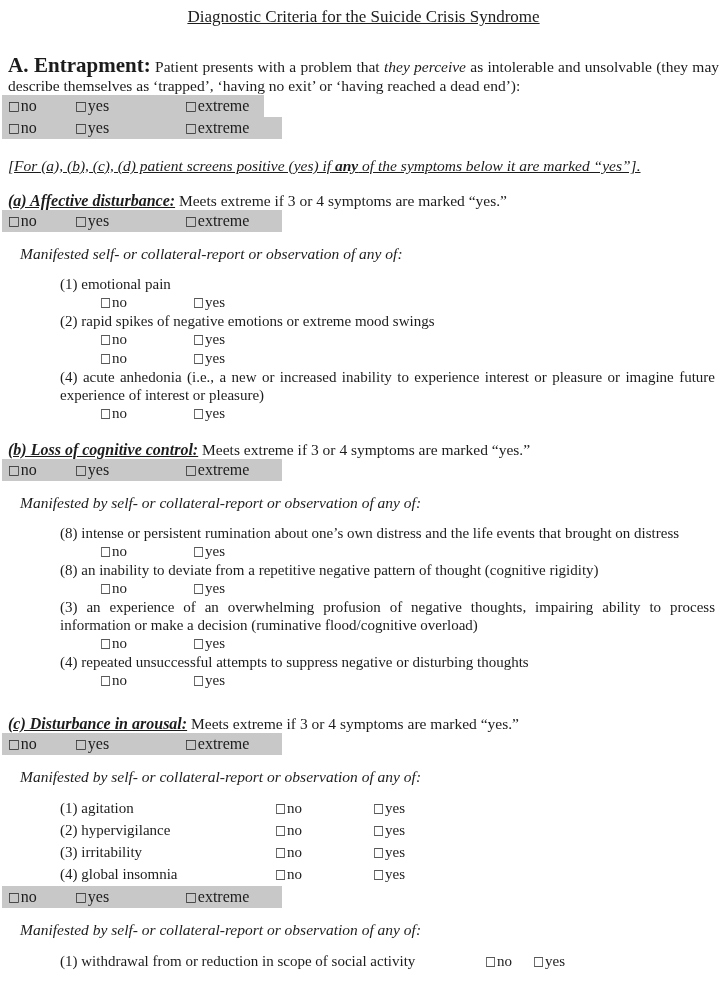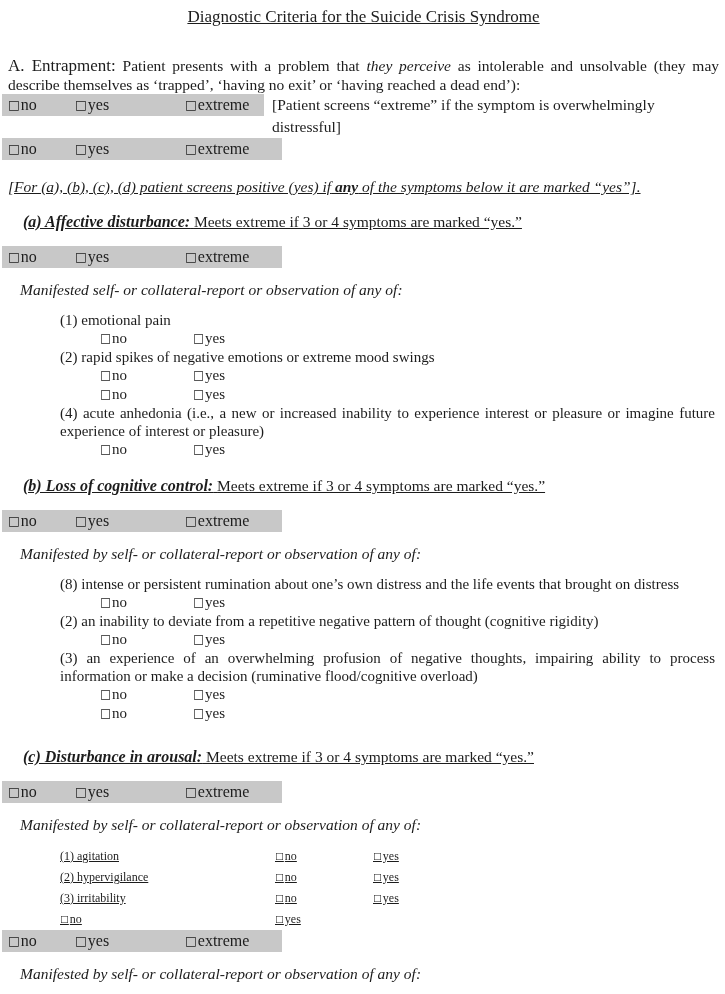--- a/index.html
+++ b/index.html
@@ -8,49 +8,49 @@
     font-family:"Liberation Serif","DejaVu Serif",serif;
     color:#1c1c1c;
   }
   .page { width:725px; height:994px; padding:6px 6px 0 8px; box-sizing:border-box; overflow:hidden; }
 
   .title { text-align:center; font-size:17px; line-height:22px; font-weight:normal; margin:0 0 28px 0; }
   .title span { text-decoration:underline; }
 
   .para { font-size:15.5px; line-height:19px; margin:0; }
   .justify { text-align:justify; }
-  .seclabel { font-weight:normal; font-size:17px; }
+  .seclabel { font-weight:bold; font-size:21px; }
 
   .barrow { display:flex; align-items:flex-start; margin:0; }
   .graybar { background:#c8c8c8; height:22px; line-height:22px; font-size:16px;
              display:flex; margin-left:-6px; padding-left:6px; box-sizing:border-box; flex:none; }
   .graybar.w-a { width:262px; }
   .graybar.w-std { width:280px; }
   .graybar .opt:nth-child(1) { width:67px; }
   .graybar .opt:nth-child(2) { width:110px; }
 
   .opt { white-space:nowrap; cursor:pointer; }
   .cb { font-size:0.78em; font-family:"DejaVu Sans",sans-serif; position:relative; top:-1px; margin-right:1px; }
 
   .note { font-size:15.5px; line-height:22px; margin-left:8px; }
 
   .bracket-note { font-style:italic; text-decoration:underline; font-size:15.5px; line-height:19px; margin:17px 0 4px 0; }
   .bracket-note b { font-weight:bold; }
 
-  .subhead { font-size:15.5px; line-height:19px; margin:15px;text-decoration:underline; }
+  .subhead { font-size:15.5px; line-height:19px; margin:0; }
   .sublabel { font-weight:bold; font-style:italic; text-decoration:underline; font-size:16px; }
   .mt16 { margin-top:16px; } .mt17 { margin-top:17px; } .mt18 { margin-top:18px; } .mt24 { margin-top:24px; }
 
   .manifested { font-style:italic; font-size:15.5px; line-height:19px; margin:12px; }
 
   .item { margin:0 4px 0 52px; font-size:15px; line-height:18px; }
   .cbrow { margin:0 0 0 92px; font-size:15px; line-height:18px; }
   .cbrow .opt:first-child { display:inline-block; width:93px; }
 
-  .cgrid { display:grid; grid-template-columns:215px 98px 1fr; margin:2px 0 0 52px; font-size:12px; line-height:21px;text-decoration:underline; }
+  .cgrid { display:grid; grid-template-columns:215px 98px 1fr; margin:2px 0 0 52px; font-size:15px; line-height:21px; }
   .dgrid { display:grid; grid-template-columns:425px 48px 1fr; margin:0 0 0 52px; font-size:15px; line-height:20px; }
 </style>
 </head>
 <body>
 
 <div class="page">
 
   <h1 class="title"><span>Diagnostic Criteria for the Suicide Crisis Syndrome</span></h1>
 
   <div>
@@ -59,21 +59,20 @@
       <span>Patient presents with a problem that</span>
       <i>they perceive</i>
       <span>as intolerable and unsolvable (they may describe themselves as ‘trapped’, ‘having no exit’ or ‘having reached a dead end’):</span>
     </p>
     <div class="barrow">
       <div class="graybar w-a">
         <span class="opt"><span class="cb">□</span><span>no</span></span>
         <span class="opt"><span class="cb">□</span><span>yes</span></span>
         <span class="opt"><span class="cb">□</span><span>extreme</span></span>
       </div>
-      <span class="note">[Patient screens “extreme” if the symptom is overwhelmingly distressful]</span>
     </div>
   </div>
 
   <div>
     <div class="barrow">
       <div class="graybar w-std">
         <span class="opt"><span class="cb">□</span><span>no</span></span>
         <span class="opt"><span class="cb">□</span><span>yes</span></span>
         <span class="opt"><span class="cb">□</span><span>extreme</span></span>
       </div>
@@ -126,28 +125,29 @@
         <span class="opt"><span class="cb">□</span><span>no</span></span>
         <span class="opt"><span class="cb">□</span><span>yes</span></span>
         <span class="opt"><span class="cb">□</span><span>extreme</span></span>
       </div>
     </div>
     <p class="manifested">Manifested by self- or collateral-report or observation of any of:</p>
     <p class="item">(8) intense or persistent rumination about one’s own distress and the life events that brought on distress</p>
     <p class="cbrow">
       <span class="opt"><span class="cb">□</span><span>no</span></span><span class="opt"><span class="cb">□</span><span>yes</span></span>
     </p>
-    <p class="item">(2) an inability to deviate from a repetitive negative pattern of thought (cognitive rigidity)</p>
+    <p class="item">(8) an inability to deviate from a repetitive negative pattern of thought (cognitive rigidity)</p>
     <p class="cbrow">
       <span class="opt"><span class="cb">□</span><span>no</span></span><span class="opt"><span class="cb">□</span><span>yes</span></span>
     </p>
     <p class="item justify">(3) an experience of an overwhelming profusion of negative thoughts, impairing ability to process information or make a decision (ruminative flood/cognitive overload)</p>
     <p class="cbrow">
       <span class="opt"><span class="cb">□</span><span>no</span></span><span class="opt"><span class="cb">□</span><span>yes</span></span>
     </p>
+    <p class="item">(4) repeated unsuccessful attempts to suppress negative or disturbing thoughts</p>
     <p class="cbrow">
       <span class="opt"><span class="cb">□</span><span>no</span></span><span class="opt"><span class="cb">□</span><span>yes</span></span>
     </p>
   </div>
 
   <div>
     <p class="subhead mt24">
       <span class="sublabel">(c) Disturbance in arousal:</span>
       <span>Meets extreme if 3 or 4 symptoms are marked “yes.”</span>
     </p>
@@ -162,20 +162,21 @@
     <div class="cgrid">
       <span>(1) agitation</span>
       <span class="opt"><span class="cb">□</span><span>no</span></span>
       <span class="opt"><span class="cb">□</span><span>yes</span></span>
       <span>(2) hypervigilance</span>
       <span class="opt"><span class="cb">□</span><span>no</span></span>
       <span class="opt"><span class="cb">□</span><span>yes</span></span>
       <span>(3) irritability</span>
       <span class="opt"><span class="cb">□</span><span>no</span></span>
       <span class="opt"><span class="cb">□</span><span>yes</span></span>
+      <span>(4) global insomnia</span>
       <span class="opt"><span class="cb">□</span><span>no</span></span>
       <span class="opt"><span class="cb">□</span><span>yes</span></span>
     </div>
   </div>
 
   <div>
     <div class="barrow">
       <div class="graybar w-std">
         <span class="opt"><span class="cb">□</span><span>no</span></span>
         <span class="opt"><span class="cb">□</span><span>yes</span></span>

